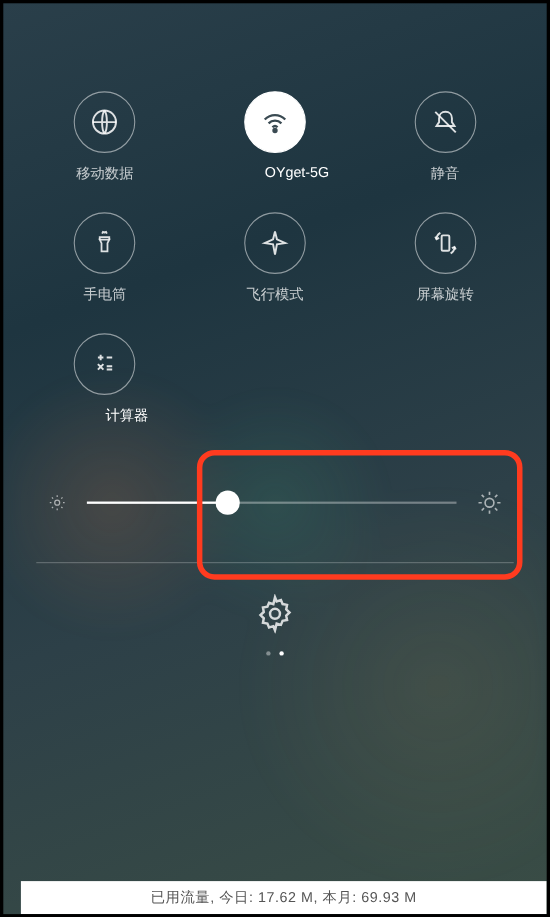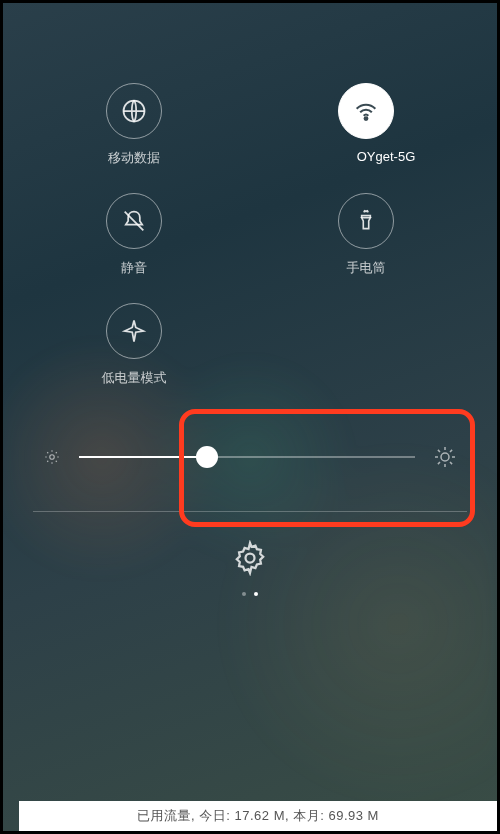--- a/index.html
+++ b/index.html
@@ -16,21 +16,21 @@
       position: absolute;
       inset: 0;
       background: radial-gradient(circle at 20% 55%, rgba(255,140,80,0.15) 0%, transparent 20%),
                   radial-gradient(circle at 50% 55%, rgba(80,200,140,0.12) 0%, transparent 20%),
                   radial-gradient(circle at 80% 75%, rgba(255,200,100,0.08) 0%, transparent 25%);
       filter: blur(8px);
     }
     .panel { position: absolute; inset: 0; padding: 80px 30px 0; }
     .grid {
       display: grid;
-      grid-template-columns: repeat(2, 1fr);
+      grid-template-columns: repeat(3, 1fr);
       column-gap: 30px;
       row-gap: 26px;
       justify-items: center;
     }
     .tile {
       display: flex;
       flex-direction: column;
       align-items: center;
       gap: 10px;
       cursor: pointer;
@@ -181,26 +181,44 @@
       </div>
       <span class="tile-label">手电筒</span>
     </div>
 
     <div class="tile">
       <div class="icon-circle">
         <svg width="28" height="28" viewBox="0 0 24 24" fill="none" stroke="currentColor" stroke-width="1.5">
             <path d="M12 3l1.5 6L20 12l-6.5 1L12 21l-1.5-8L4 12l6.5-3L12 3z"></path>
           </svg>
       </div>
-      <span class="tile-label">低电量模式</span>
-    </div>
-
-
-
-
+      <span class="tile-label">飞行模式</span>
+    </div>
+
+
+    <div class="tile">
+      <div class="icon-circle">
+        <svg width="28" height="28" viewBox="0 0 24 24" fill="none" stroke="currentColor" stroke-width="1.5">
+            <rect x="9" y="6" width="6" height="12" rx="1"></rect>
+            <path d="M5 9c0-2 1-4 3-5M19 15c0 2-1 4-3 5"></path>
+            <path d="M4 7l1 2 2-1M20 17l-1-2-2 1"></path>
+          </svg>
+      </div>
+      <span class="tile-label">屏幕旋转</span>
+    </div>
+
+
+    <div class="tile active-label">
+      <div class="icon-circle">
+        <svg width="24" height="24" viewBox="0 0 24 24" fill="none" stroke="currentColor" stroke-width="1.8">
+            <path d="M6 6h5M8.5 3.5v5M14 6h5M14 14h5M14 17h5M6 17l5-5M6 12l5 5"></path>
+          </svg>
+      </div>
+      <span class="tile-label">计算器</span>
+    </div>
 
 
 
 
   </div>
 
   <div class="slider-row">
     <span class="sun-small">
       <svg width="18" height="18" viewBox="0 0 24 24" fill="none" stroke="currentColor" stroke-width="1.5">
           <circle cx="12" cy="12" r="3"></circle>

